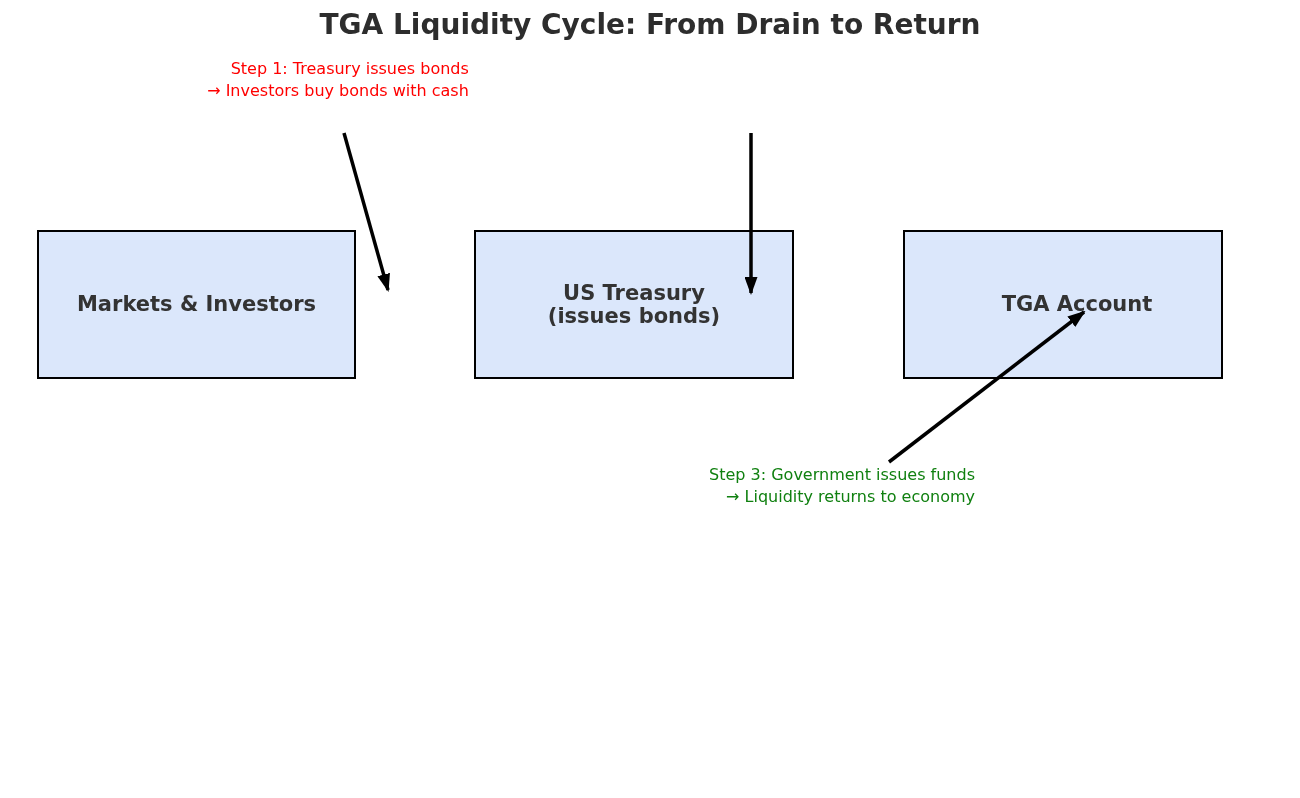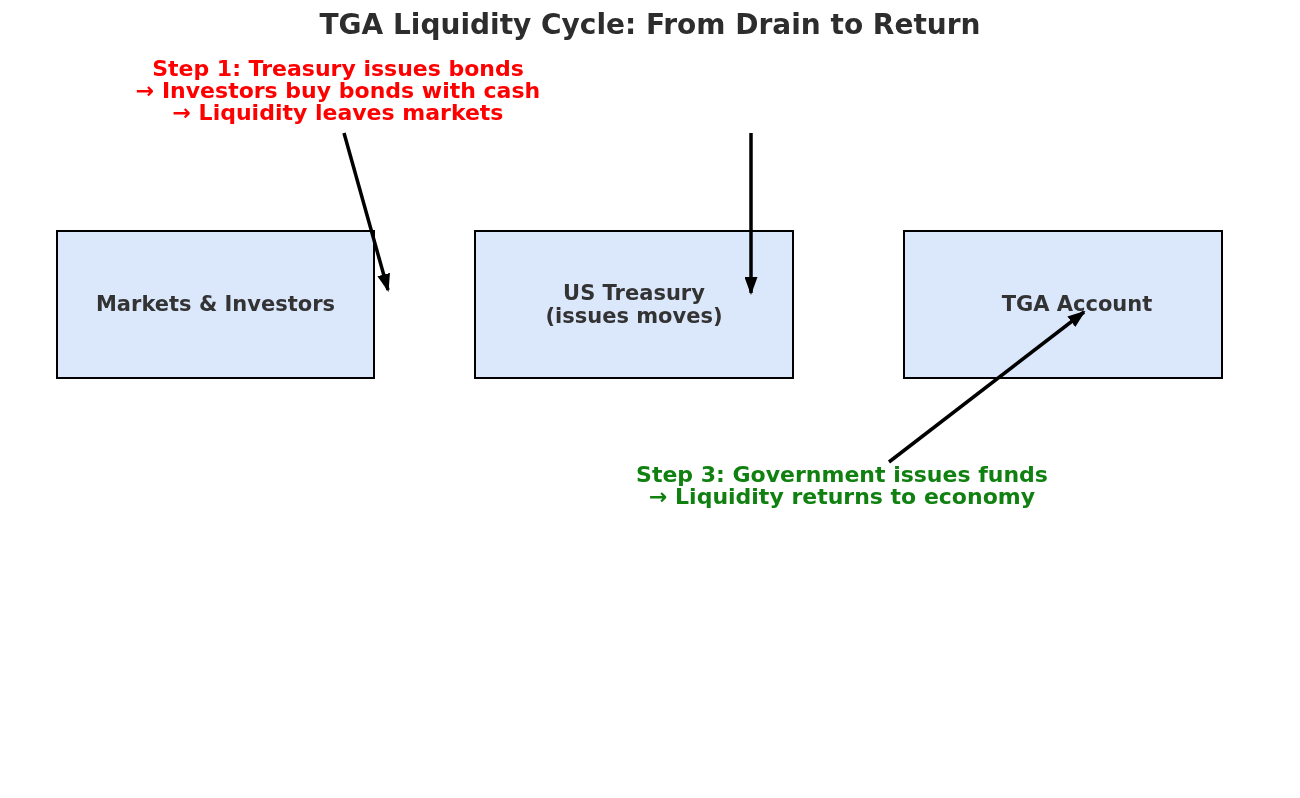--- a/index.html
+++ b/index.html
@@ -21,26 +21,25 @@
     left: 0;
     width: 100%;
     text-align: center;
     font-size: 28px;
     font-weight: bold;
     color: var(--c-title_text, #2d2d2d);
     letter-spacing: 0px;
   }
   .annotation {
     position: absolute;
-    text-align: center;
-    font-size: 22px;
+    text-align: right;
+    font-size: 16px;
     line-height: 22px;
     transform: translateX(-50%);
     white-space: nowrap;
-    font-weight: bold;
   }
   .annotation.step1 { left: 338px; top: 58px; color: var(--c-step1, #ff0000); }
   .annotation.step2 { left: 751px; top: 58px; color: var(--c-step2, #ffa500); }
   .annotation.step3 { left: 842px; top: 464px; color: var(--c-step3, #008000); }
   .node-box {
     position: absolute;
     top: 230px;
     height: 149px;
     box-sizing: border-box;
     border: 2.5px solid var(--c-box_border, #000000);
@@ -48,21 +47,21 @@
     display: flex;
     flex-direction: column;
     align-items: center;
     justify-content: center;
     text-align: center;
     font-size: 21px;
     font-weight: bold;
     line-height: 23px;
     color: var(--c-box_text, #333333);
   }
-  .box-markets  { left: 37px;  width: 319px; margin-left: 19px; }
+  .box-markets  { left: 37px;  width: 319px; }
   .box-treasury { left: 458px; width: 320px; margin-left: 16px; }
   .box-tga      { left: 903px; width: 320px; padding-left: 28px; }
   .arrow-layer {
     position: absolute;
     left: 0;
     top: 0;
     width: 1300px;
     height: 798px;
     pointer-events: none;
   }
@@ -70,36 +69,35 @@
 </head>
 <body>
 
 <div class="canvas">
 
   <div class="diagram-title">TGA Liquidity Cycle: From Drain to Return</div>
 
   <div class="annotation step1">
     <div>Step 1: Treasury issues bonds</div>
     <div>→ Investors buy bonds with cash</div>
-    <div>→ Liquidity leaves markets</div>
   </div>
 
 
   <div class="annotation step3">
     <div>Step 3: Government issues funds</div>
     <div>→ Liquidity returns to economy</div>
   </div>
 
   <div class="node-box box-markets">
     <div>Markets &amp; Investors</div>
   </div>
 
   <div class="node-box box-treasury">
     <div>US Treasury</div>
-    <div>(issues moves)</div>
+    <div>(issues bonds)</div>
   </div>
 
   <div class="node-box box-tga">
     <div>TGA Account</div>
   </div>
 
   <svg class="arrow-layer" width="1300" height="798" viewBox="0 0 1300 798" xmlns="http://www.w3.org/2000/svg">
     <defs>
       <marker id="arrowhead" viewBox="0 0 18 13" refX="16" refY="6.5" markerWidth="18" markerHeight="13" markerUnits="userSpaceOnUse" orient="auto">
         <path d="M0,0 L18,6.5 L0,13 Z" fill="var(--c-arrow, #000000)"></path>

